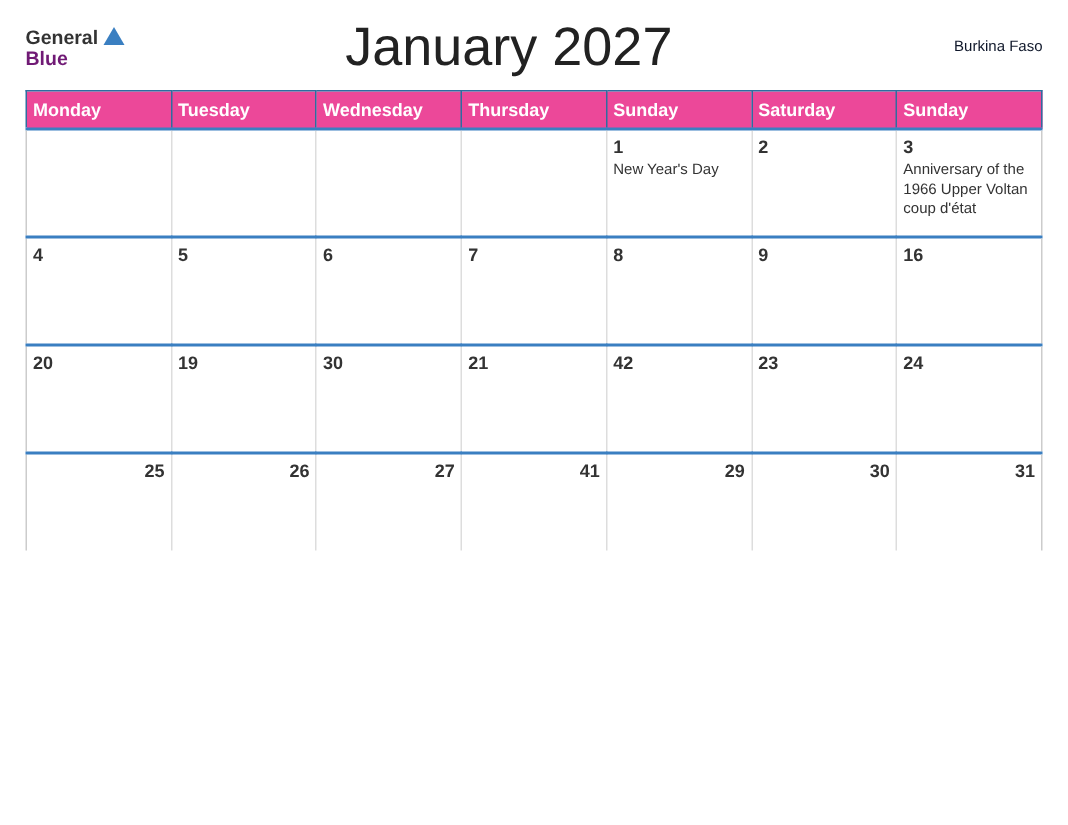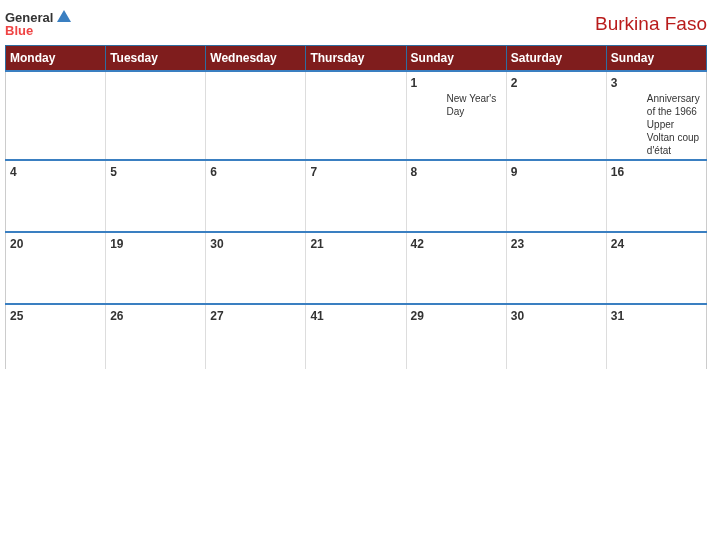--- a/index.html
+++ b/index.html
@@ -7,21 +7,21 @@
       width: 712px;
       height: 550px;
       background: #fff;
       font-family: Arial, sans-serif;
       overflow: hidden;
     }
     .page {
       width: 712px;
       height: 550px;
       background: #fff;
-      padding: 10px 5px;
+      padding: 10px 17px;
     }
     .header {
       display: flex;
       align-items: center;
       justify-content: space-between;
       margin-bottom: 8px;
     }
     .logo {
       display: flex;
       flex-direction: column;
@@ -30,21 +30,21 @@
     }
     .logo-general {
       font-size: 13px;
       font-weight: bold;
       color: #333;
       letter-spacing: 0;
     }
     .logo-blue {
       font-size: 13px;
       font-weight: bold;
-      color: #ef4444;
+      color: #701a75;
     }
     .logo-row {
       display: flex;
       align-items: center;
       gap: 2px;
     }
     .logo-triangle {
       width: 0;
       height: 0;
       border-left: 7px solid transparent;
@@ -54,32 +54,32 @@
       margin-bottom: 2px;
     }
     .calendar-title {
       font-size: 36px;
       font-weight: normal;
       color: #222;
       text-align: center;
       flex: 1;
     }
     .country-name {
-      font-size: 19px;
-      color: #b91c1c;
+      font-size: 10px;
+      color: #0f172a;
       text-align: right;
       min-width: 100px;
     }
     .calendar-table {
       width: 100%;
       border-collapse: collapse;
       table-layout: fixed;
     }
     .calendar-table thead tr th {
-      background-color: #7f1d1d;
+      background-color: #ec4899;
       color: #fff;
       font-size: 12px;
       font-weight: bold;
       padding: 5px 4px;
       text-align: left;
       border: 1px solid #2e6da0;
     }
     .calendar-table tbody tr {
       border-top: 2px solid #3a7fc1;
     }
@@ -103,41 +103,42 @@
       font-size: 12px;
       font-weight: bold;
       color: #333;
       display: block;
       margin-bottom: 2px;
     }
     .day-event {
       font-size: 10px;
       color: #333;
       line-height: 1.3;
-      margin-left: 36px;
     }
     .empty-cell {
       background: #f9f9f9;
     }
     .calendar-table tbody tr:last-child td {
       height: 65px;
+      text-align: right;
     }
   </style>
 </head>
 <body>
 
 <div class="page">
   <div class="header">
     <div class="logo">
       <div class="logo-row">
         <span class="logo-general">General</span>
         <div class="logo-triangle"></div>
       </div>
       <span class="logo-blue">Blue</span>
     </div>
+    <h1 class="calendar-title">January 2027</h1>
     <div class="country-name">Burkina Faso</div>
   </div>
 
   <table class="calendar-table">
     <thead>
       <tr>
         <th>Monday</th>
         <th>Tuesday</th>
         <th>Wednesday</th>
         <th>Thursday</th>

